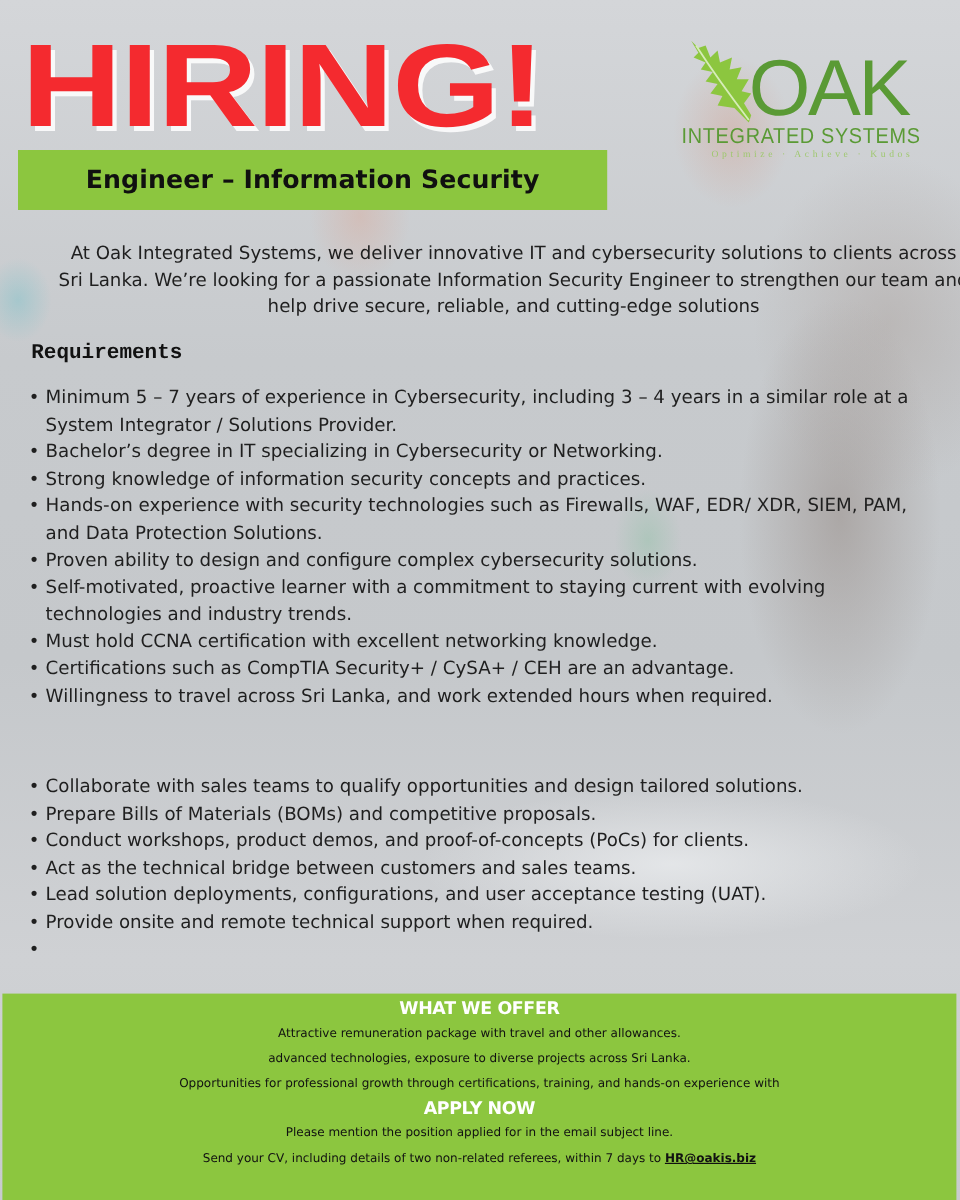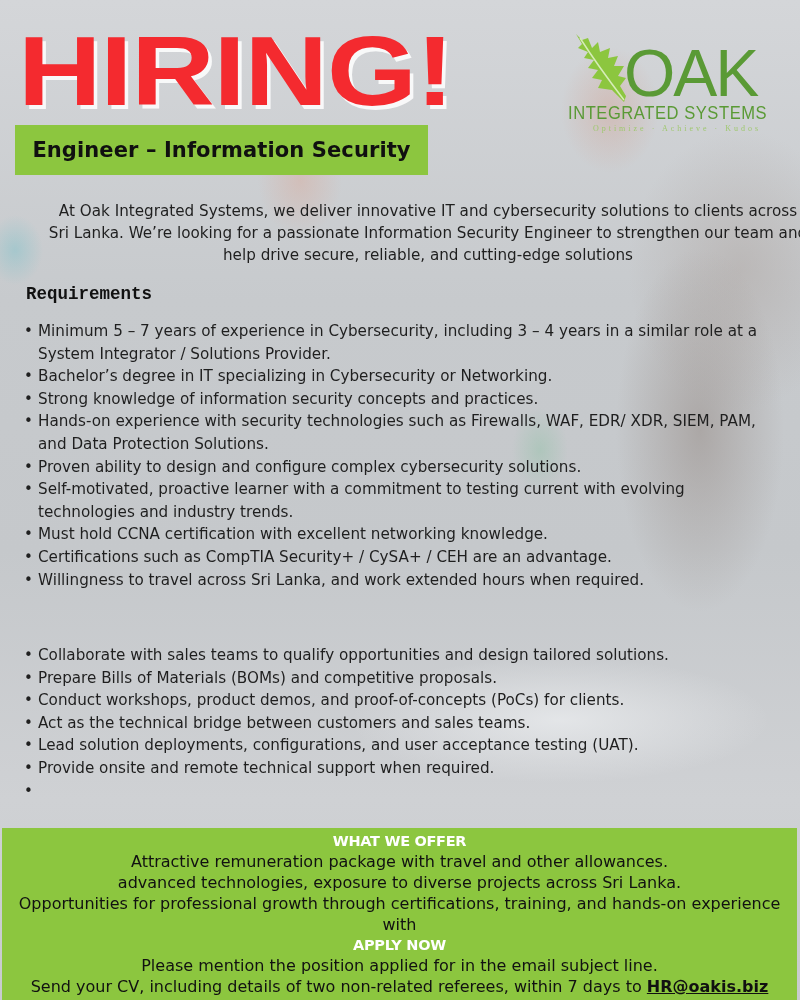--- a/index.html
+++ b/index.html
@@ -27,21 +27,21 @@
     .hiring {
       position: absolute; left: 18px; top: 22px;
       font-family: "Liberation Sans", sans-serif;
       font-weight: 900; font-size: 98px; letter-spacing: -1px;
       color: #f42a2f;
       text-shadow: 3px 4px 0 rgba(255,255,255,0.85);
       line-height: 1;
       transform: scaleX(1.18); transform-origin: left top;
     }
     .subtitle-bar {
-      position: absolute; left: 15px; top: 125px; width: 413px; height: 50px;
+      position: absolute; left: 15px; top: 125px; width: 491px; height: 50px;
       background: #8cc63f;
       display: flex; align-items: center; justify-content: center;
     }
     .subtitle-bar span {
       font-family: "DejaVu Sans", sans-serif; font-weight: bold;
       font-size: 21px; color: #101010; letter-spacing: 0.1px;
     }
 
     .logo { position: absolute; left: 568px; top: 26px; width: 215px; height: 110px; }
     .logo .leaf { position: absolute; left: 0; top: 0; }
@@ -86,21 +86,21 @@
     .resp-list li { line-height: 21.4px; }
 
     .offer {
       position: absolute; left: 2px; top: 828px; width: 795px; height: 200px;
       background: #8cc63f; text-align: center;
     }
     .offer .h {
       font-family: "DejaVu Sans", sans-serif; font-weight: bold; color: #ffffff;
       font-size: 14.5px; line-height: 20px; letter-spacing: -0.3px;
     }
-    .offer .p { font-size: 16px; color: #111; line-height: 21px; }
+    .offer .p { font-size: 10px; color: #111; line-height: 21px; }
     .offer .p b { font-weight: bold; text-decoration: underline; }
     .offer .h1 { margin-top: 3px; }
   </style>
 </head>
 <body>
 
 <div class="bg"></div>
 
 <div class="content">
 
@@ -122,21 +122,21 @@
 
   <p class="intro">At Oak Integrated Systems, we deliver innovative IT and cybersecurity solutions to clients across Sri Lanka. We’re looking for a passionate Information Security Engineer to strengthen our team and help drive secure, reliable, and cutting-edge solutions</p>
 
   <div class="section-title req-title">Requirements</div>
   <ul class="list req-list">
     <li><span class="bullet">•</span><span>Minimum 5 – 7 years of experience in Cybersecurity, including 3 – 4 years in a similar role at a System Integrator / Solutions Provider.</span></li>
     <li><span class="bullet">•</span><span>Bachelor’s degree in IT specializing in Cybersecurity or Networking.</span></li>
     <li><span class="bullet">•</span><span>Strong knowledge of information security concepts and practices.</span></li>
     <li><span class="bullet">•</span><span>Hands-on experience with security technologies such as Firewalls, WAF, EDR/ XDR, SIEM, PAM, and Data Protection Solutions.</span></li>
     <li><span class="bullet">•</span><span>Proven ability to design and configure complex cybersecurity solutions.</span></li>
-    <li><span class="bullet">•</span><span>Self-motivated, proactive learner with a commitment to testing current with evolving technologies and industry trends.</span></li>
+    <li><span class="bullet">•</span><span>Self-motivated, proactive learner with a commitment to staying current with evolving technologies and industry trends.</span></li>
     <li><span class="bullet">•</span><span>Must hold CCNA certification with excellent networking knowledge.</span></li>
     <li><span class="bullet">•</span><span>Certifications such as CompTIA Security+ / CySA+ / CEH are an advantage.</span></li>
     <li><span class="bullet">•</span><span>Willingness to travel across Sri Lanka, and work extended hours when required.</span></li>
   </ul>
 
   <ul class="list resp-list">
     <li><span class="bullet">•</span><span>Collaborate with sales teams to qualify opportunities and design tailored solutions.</span></li>
     <li><span class="bullet">•</span><span>Prepare Bills of Materials (BOMs) and competitive proposals.</span></li>
     <li><span class="bullet">•</span><span>Conduct workshops, product demos, and proof-of-concepts (PoCs) for clients.</span></li>
     <li><span class="bullet">•</span><span>Act as the technical bridge between customers and sales teams.</span></li>

